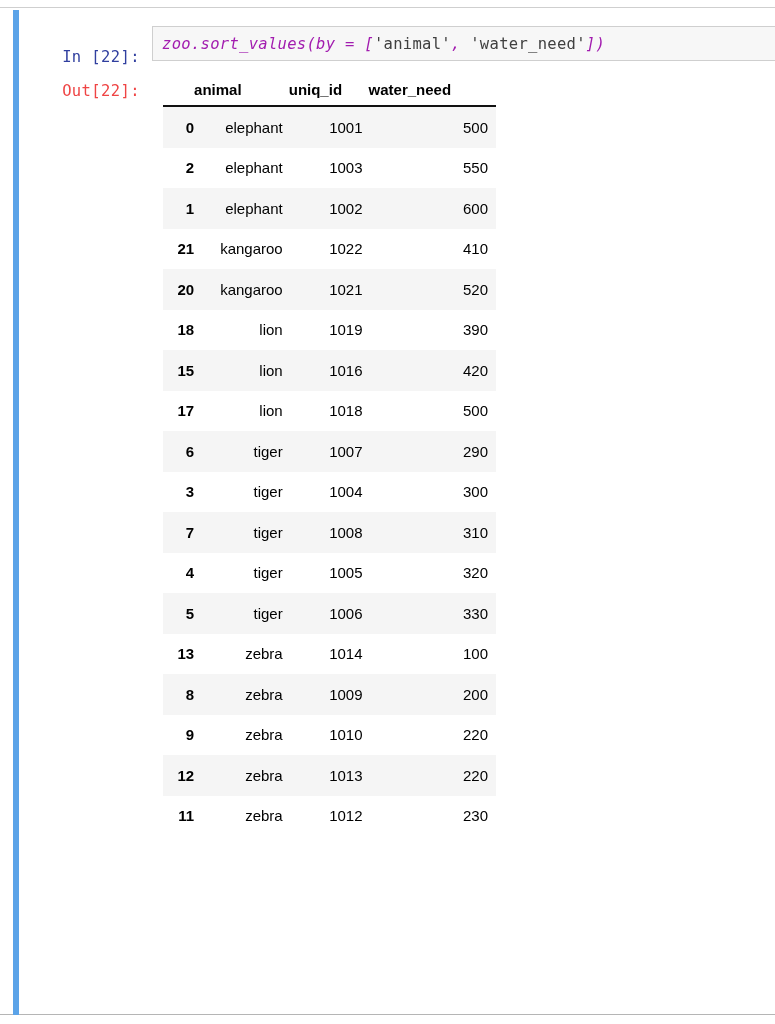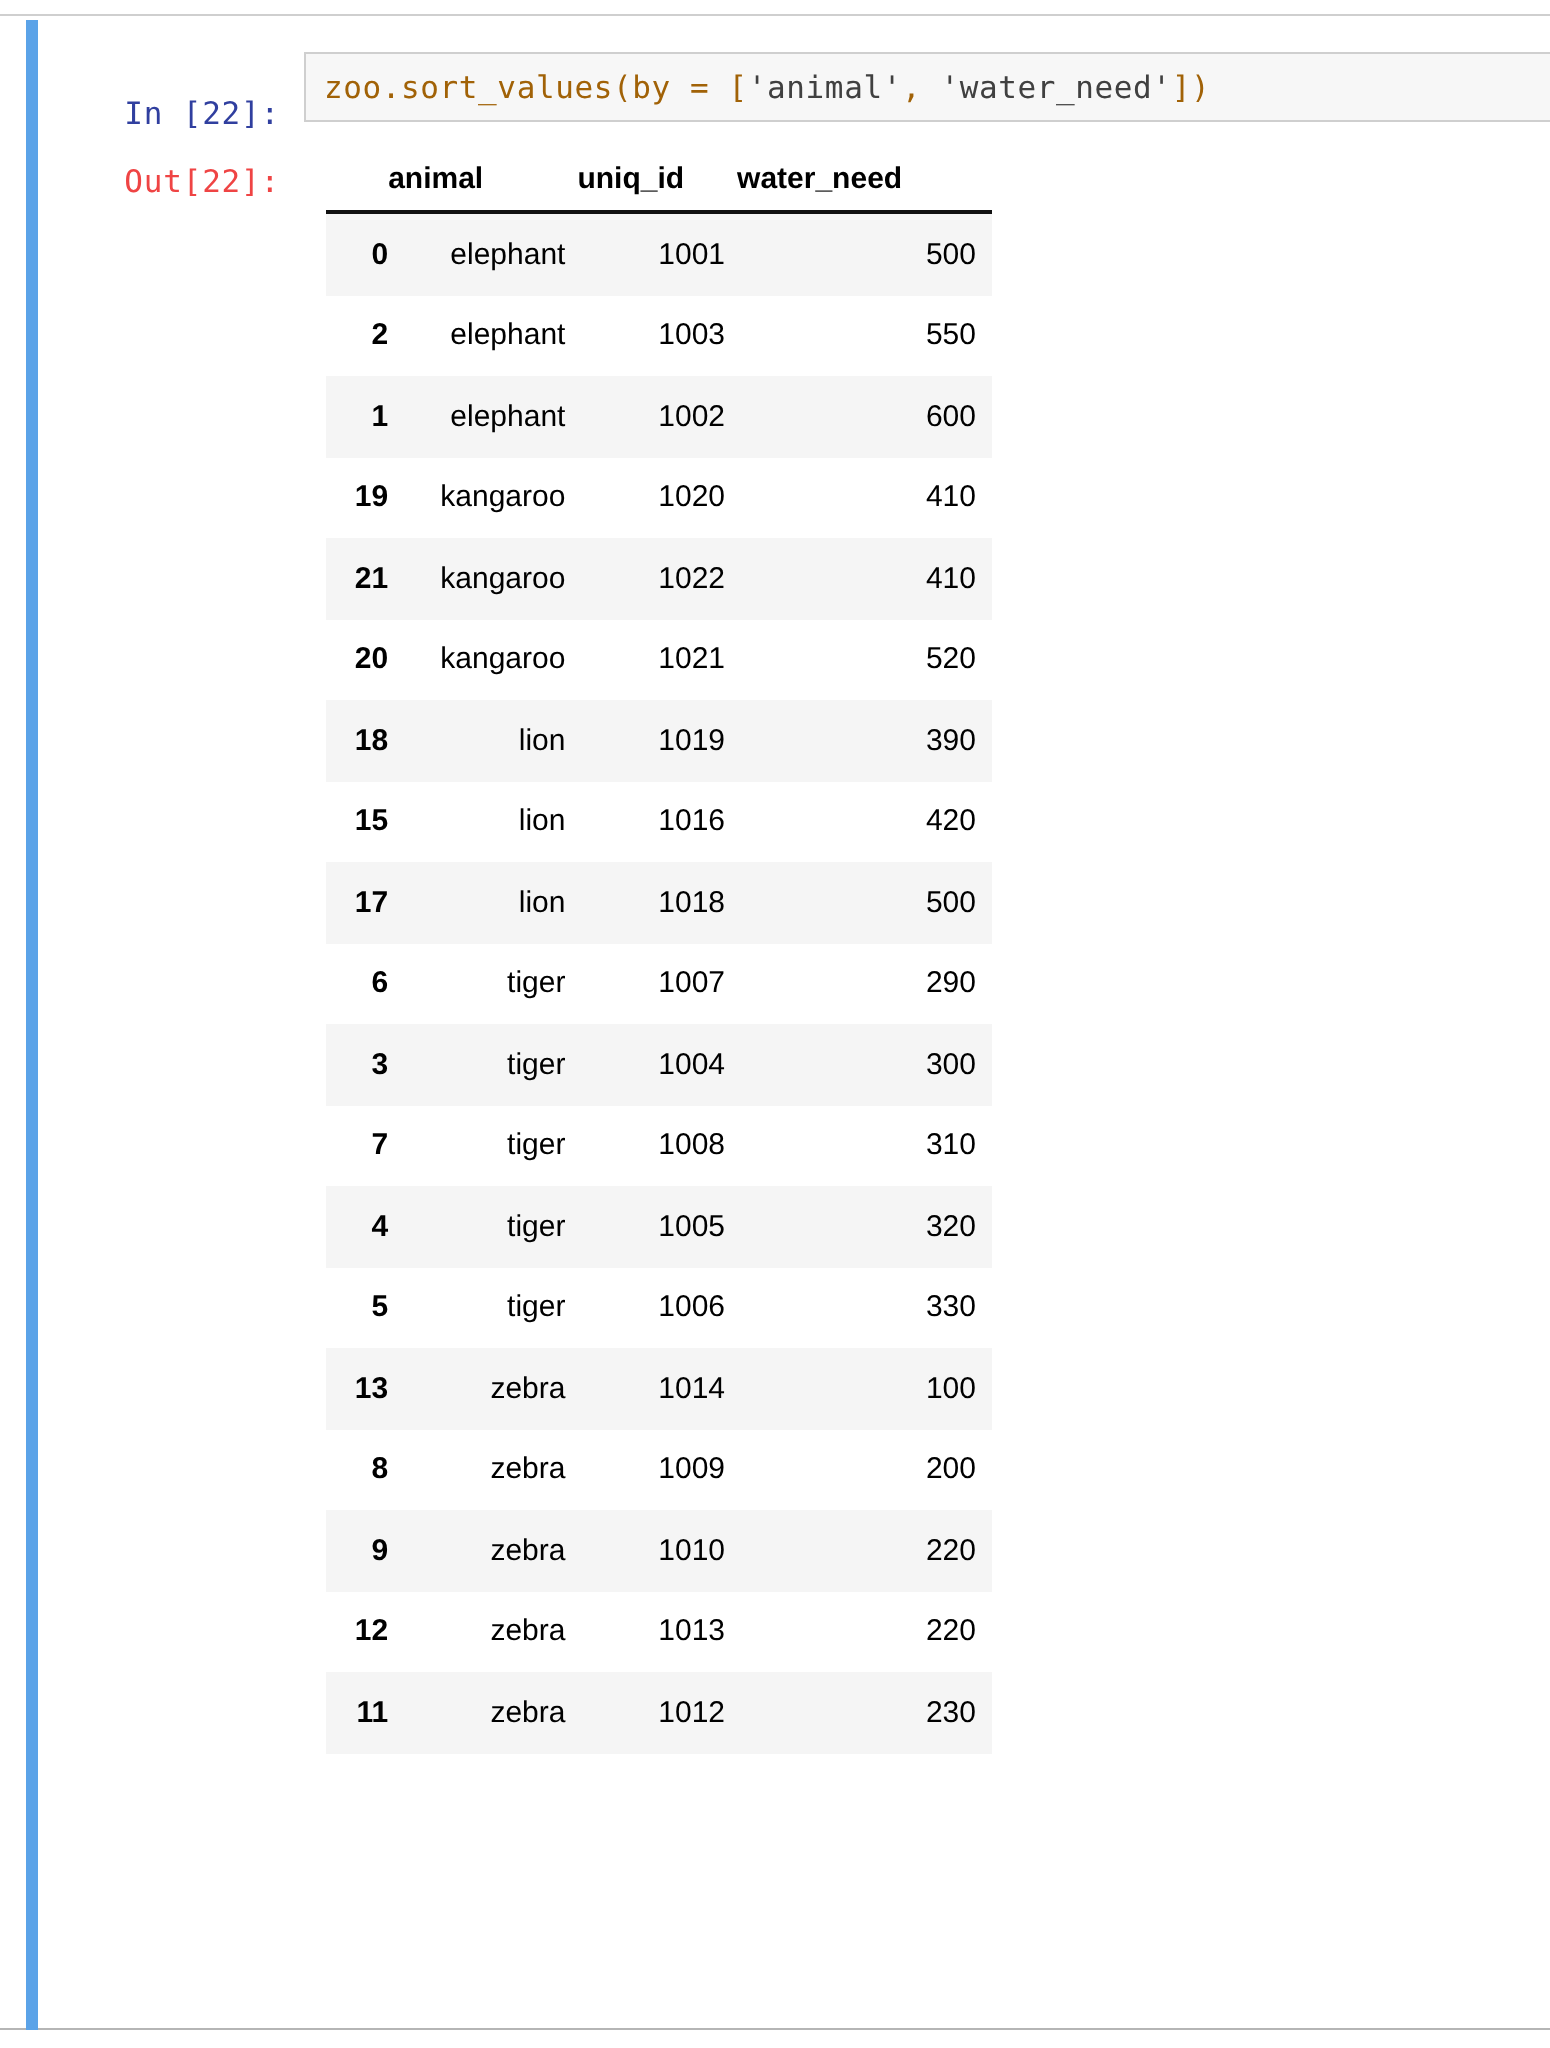--- a/index.html
+++ b/index.html
@@ -75,21 +75,21 @@
     left: 9px;
     top: 7px;
     font-family: "DejaVu Sans Mono", "Liberation Mono", monospace;
     font-size: 15.5px;
     letter-spacing: 0.3px;
     white-space: pre;
     color: #000000;
     line-height: 20px;
   }
   .tok-str { color: #404040; }
-  .tok-plain { color: #a16207; }
+  .tok-plain { color: #a21caf; font-style: italic; }
 
   
   #dataframe-output {
     position: absolute;
     left: 163px;
     top: 73px;
     width: 333px;
   }
   table.dataframe {
     border-collapse: collapse;
@@ -170,26 +170,20 @@
             <td class="col-uniq">1003</td>
             <td class="col-water">550</td>
           </tr>
           <tr>
             <th class="col-index">1</th>
             <td class="col-animal">elephant</td>
             <td class="col-uniq">1002</td>
             <td class="col-water">600</td>
           </tr>
           <tr>
-            <th class="col-index">19</th>
-            <td class="col-animal">kangaroo</td>
-            <td class="col-uniq">1020</td>
-            <td class="col-water">410</td>
-          </tr>
-          <tr>
             <th class="col-index">21</th>
             <td class="col-animal">kangaroo</td>
             <td class="col-uniq">1022</td>
             <td class="col-water">410</td>
           </tr>
           <tr>
             <th class="col-index">20</th>
             <td class="col-animal">kangaroo</td>
             <td class="col-uniq">1021</td>
             <td class="col-water">520</td>

